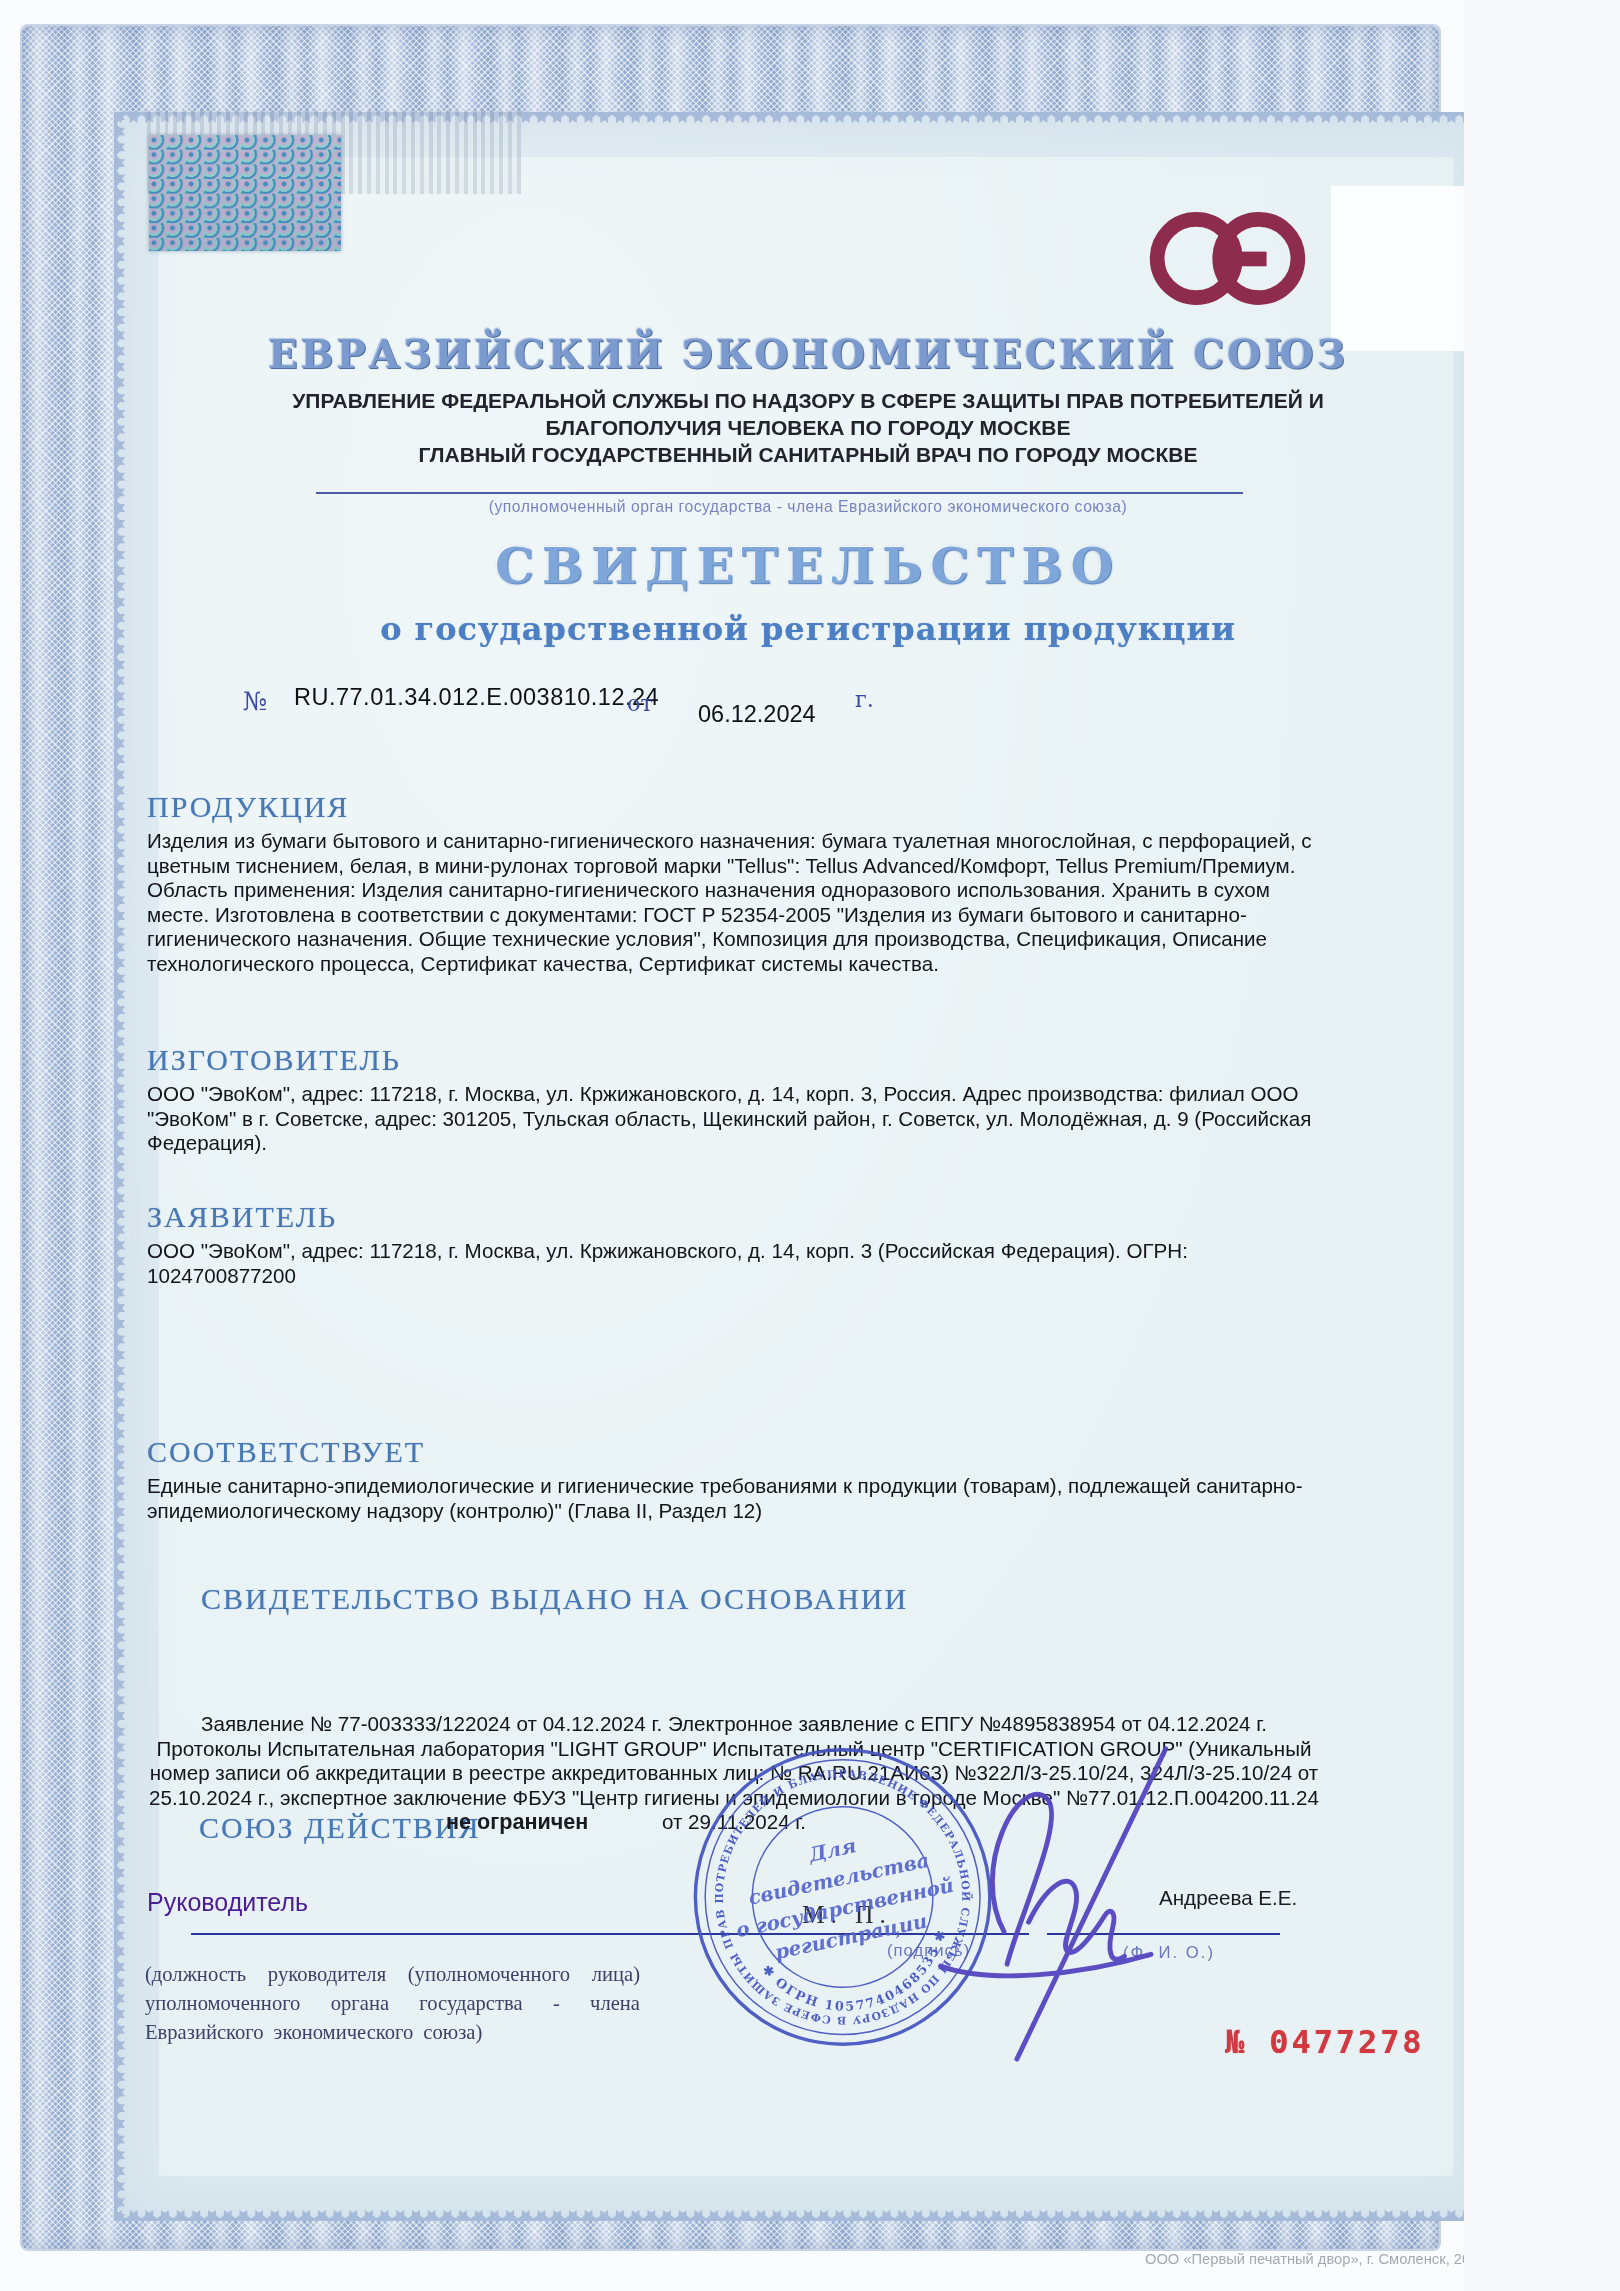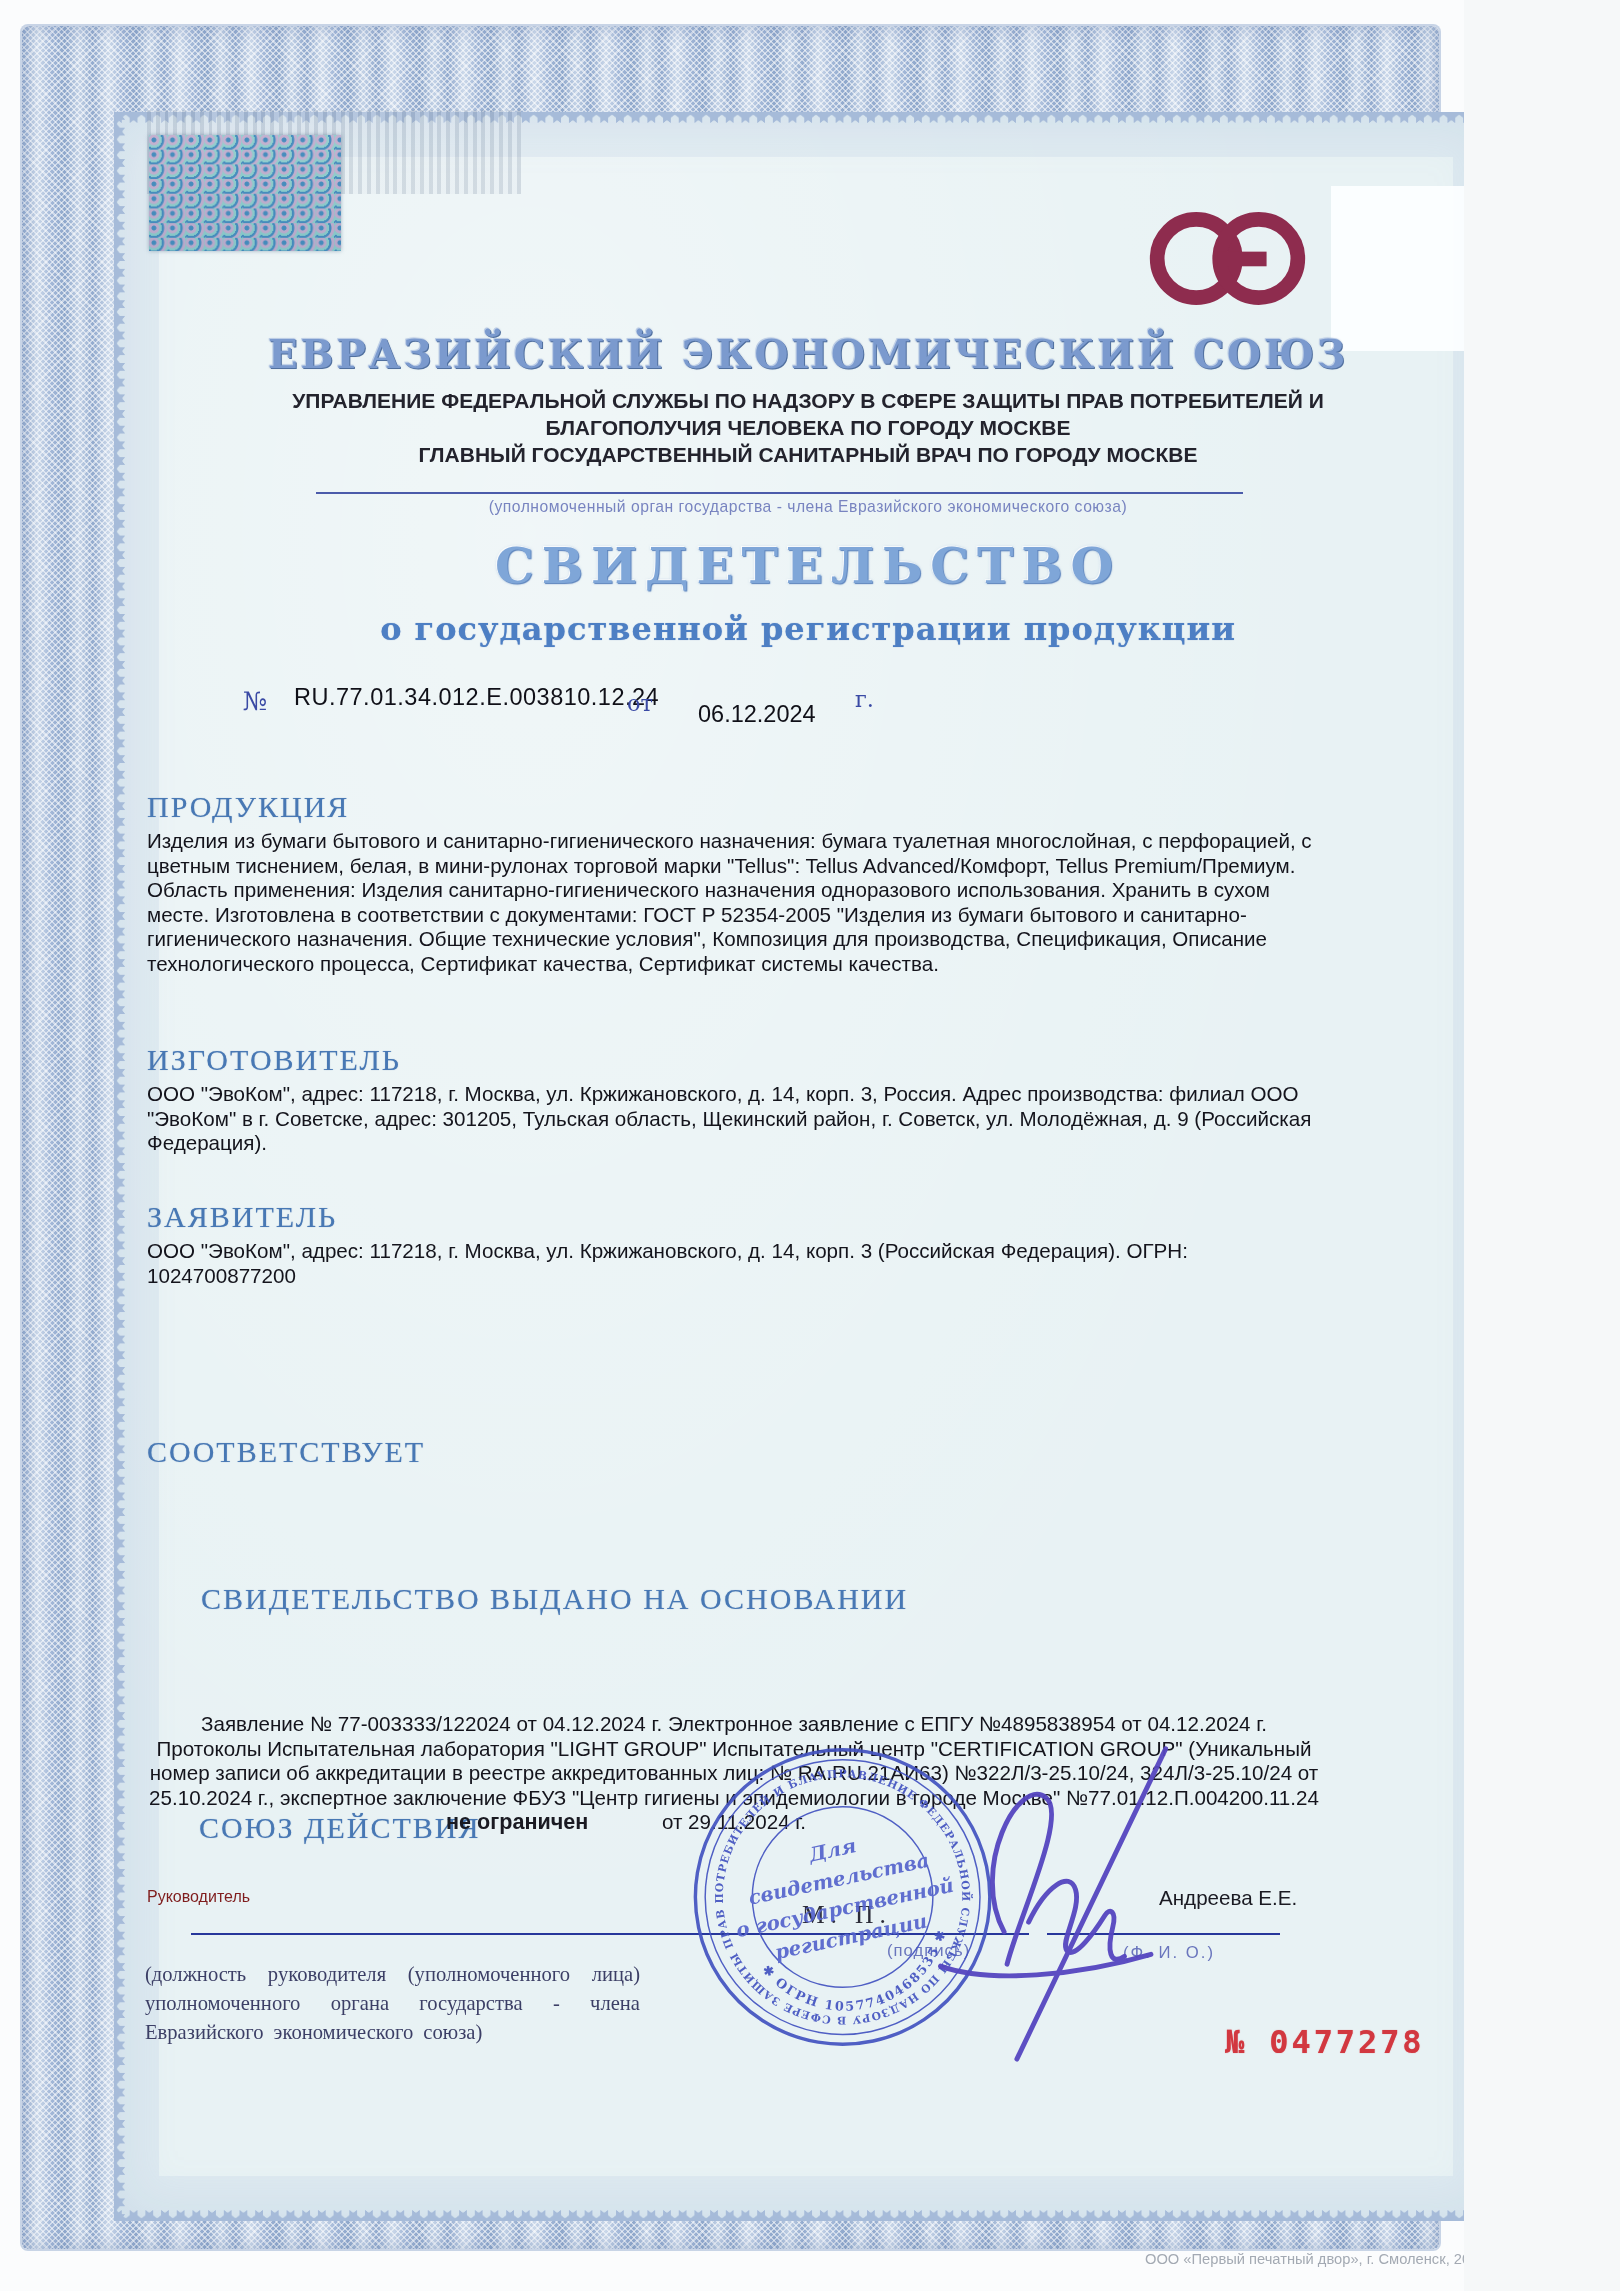--- a/index.html
+++ b/index.html
@@ -81,21 +81,21 @@
   .sec-b{position:absolute;left:147px;width:1174px;font-size:20.6px;color:#14141c;line-height:24.5px;}
   .h-product{left:147px;top:790px;}    .b-product{top:829px;}
   .h-manuf{left:147px;top:1043px;}     .b-manuf{top:1082px;}
   .h-appl{left:147px;top:1200px;}      .b-appl{top:1239px;}
   .h-comp{left:147px;top:1435px;}      .b-comp{top:1474px;}
   .h-basis{left:201px;top:1582px;}     .b-basis{top:1712px;text-align:center;}
   .h-term{left:199px;top:1811px;}
   .term-val{position:absolute;left:446px;top:1809px;font-size:21.6px;font-weight:bold;color:#1a1a22;}
 
   
-  .head-lbl{position:absolute;left:147px;top:1888px;font-size:16px;color:#7f1d1d;text-align:right;}
+  .head-lbl{position:absolute;left:147px;top:1888px;font-size:25px;color:#4c1d95;text-align:right;}
   .sig-line1{position:absolute;left:191px;top:1933px;width:838px;border-top:2px solid #27379b;}
   .sig-line2{position:absolute;left:1047px;top:1933px;width:233px;border-top:2px solid #27379b;}
   .sig-cap{position:absolute;left:887px;top:1941px;font-size:16.7px;color:#6a76bd;letter-spacing:1px;}
   .fio-name{position:absolute;left:1159px;top:1886px;font-size:20.6px;color:#1a1a22;}
   .fio-cap{position:absolute;left:1123px;top:1943px;font-size:16.7px;color:#6a76bd;letter-spacing:2px;}
   .pos-cap{position:absolute;left:145px;top:1960px;width:495px;font-family:"Liberation Serif",serif;
     font-size:20.6px;color:#3c3f66;line-height:1.42;text-align:justify;word-spacing:4.9px;}
   .mp-lbl{position:absolute;left:802px;top:1900px;font-family:"Liberation Serif",serif;font-size:25.5px;color:#2c2c38;letter-spacing:5.9px;z-index:3;}
 
   
@@ -154,20 +154,21 @@
   <div class="sec-h h-product">ПРОДУКЦИЯ</div>
   <div class="sec-b b-product">Изделия из бумаги бытового и санитарно-гигиенического назначения: бумага туалетная многослойная, с перфорацией, с цветным тиснением, белая, в мини-рулонах торговой марки "Tellus": Tellus Advanced/Комфорт, Tellus Premium/Премиум. Область применения: Изделия санитарно-гигиенического назначения одноразового использования. Хранить в сухом месте. Изготовлена в соответствии с документами: ГОСТ Р 52354-2005 "Изделия из бумаги бытового и санитарно-гигиенического назначения. Общие технические условия", Композиция для производства, Спецификация, Описание технологического процесса, Сертификат качества, Сертификат системы качества.</div>
 
   <div class="sec-h h-manuf">ИЗГОТОВИТЕЛЬ</div>
   <div class="sec-b b-manuf">ООО "ЭвоКом", адрес: 117218, г. Москва, ул. Кржижановского, д. 14, корп. 3, Россия. Адрес производства: филиал ООО "ЭвоКом" в г. Советске, адрес: 301205, Тульская область, Щекинский район, г. Советск, ул. Молодёжная, д. 9 (Российская Федерация).</div>
 
   <div class="sec-h h-appl">ЗАЯВИТЕЛЬ</div>
   <div class="sec-b b-appl">ООО "ЭвоКом", адрес: 117218, г. Москва, ул. Кржижановского, д. 14, корп. 3 (Российская Федерация). ОГРН: 1024700877200</div>
 
   <div class="sec-h h-comp">СООТВЕТСТВУЕТ</div>
+  <div class="sec-b b-comp">Единые санитарно-эпидемиологические и гигиенические требованиями к продукции (товарам), подлежащей санитарно-эпидемиологическому надзору (контролю)" (Глава II, Раздел 12)</div>
 
   <div class="sec-h h-basis">СВИДЕТЕЛЬСТВО ВЫДАНО НА ОСНОВАНИИ</div>
   <div class="sec-b b-basis">Заявление № 77-003333/122024 от 04.12.2024 г. Электронное заявление с ЕПГУ №4895838954 от 04.12.2024 г. Протоколы Испытательная лаборатория "LIGHT GROUP" Испытательный центр "CERTIFICATION GROUP" (Уникальный номер записи об аккредитации в реестре аккредитованных лиц: № RA.RU.21АИ63) №322Л/3-25.10/24, 324Л/3-25.10/24 от 25.10.2024 г., экспертное заключение ФБУЗ "Центр гигиены и эпидемиологии в городе Москве" №77.01.12.П.004200.11.24 от 29.11.2024 г.</div>
 
   <div class="sec-h h-term">СОЮЗ ДЕЙСТВИЯ</div>
   <div class="term-val">не ограничен</div>
 
   <div class="head-lbl">Руководитель</div>
   <div class="sig-line1"></div>
   <div class="sig-line2"></div>

